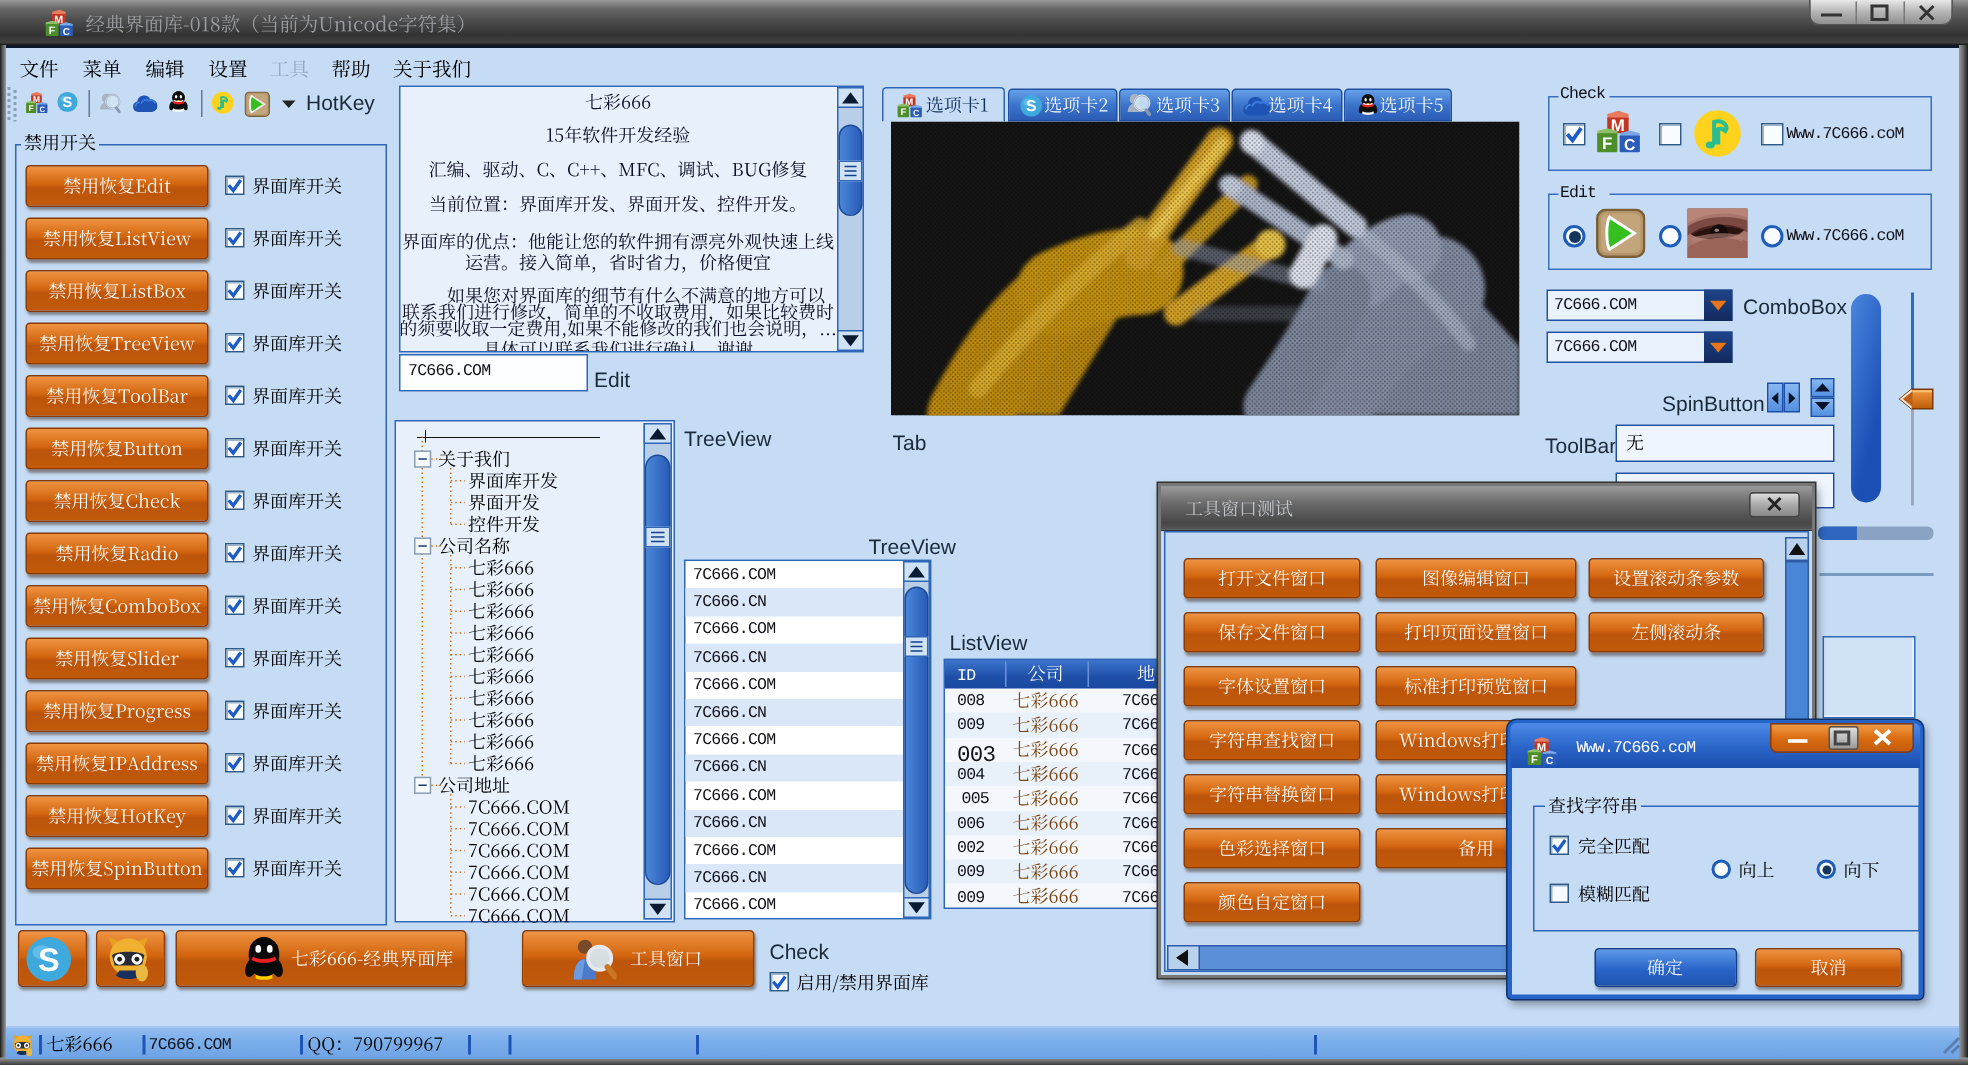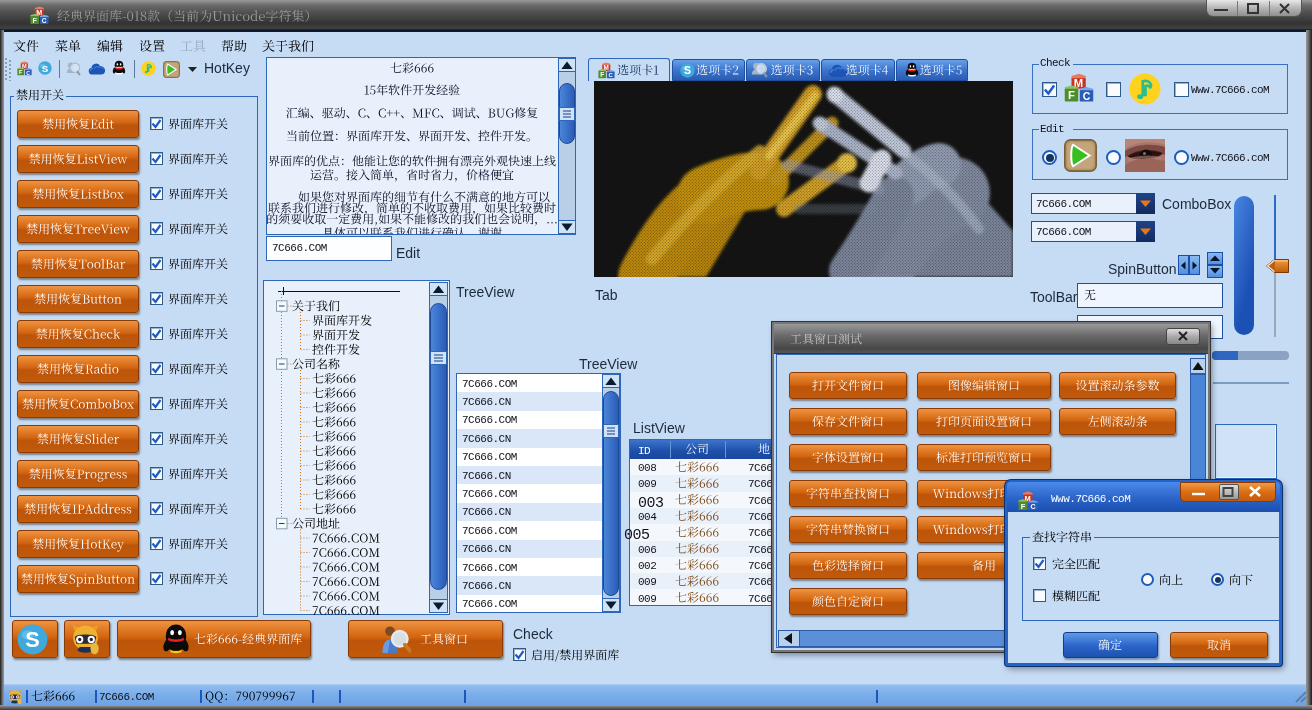--- a/index.html
+++ b/index.html
@@ -749,21 +749,21 @@
     <div class="mono" style="left:638px;top:462px;font-size:11px;letter-spacing:-.5px">008</div>
     <div class="mono" style="left:748px;top:462px;font-size:11px;letter-spacing:-.5px">7C66</div>
     <div style="position:absolute;left:630px;top:475.3px;width:214px;height:16.3px;background:#e8f0fa"></div>
     <div class="mono" style="left:638px;top:478px;font-size:11px;letter-spacing:-.5px">009</div>
     <div class="mono" style="left:748px;top:478px;font-size:11px;letter-spacing:-.5px">7C66</div>
     <div class="mono" style="left:638px;top:495px;font-size:15px;letter-spacing:-.5px">003</div>
     <div class="mono" style="left:748px;top:495px;font-size:11px;letter-spacing:-.5px">7C66</div>
     <div style="position:absolute;left:630px;top:507.9px;width:214px;height:16.3px;background:#e8f0fa"></div>
     <div class="mono" style="left:638px;top:511px;font-size:11px;letter-spacing:-.5px">004</div>
     <div class="mono" style="left:748px;top:511px;font-size:11px;letter-spacing:-.5px">7C66</div>
-    <div class="mono" style="left:624px;top:527px;font-size:15px;letter-spacing:-.5px">005</div>
+    <div class="mono" style="left:641px;top:527px;font-size:11px;letter-spacing:-.5px">005</div>
     <div class="mono" style="left:748px;top:527px;font-size:11px;letter-spacing:-.5px">7C66</div>
     <div style="position:absolute;left:630px;top:540.5px;width:214px;height:16.3px;background:#e8f0fa"></div>
     <div class="mono" style="left:638px;top:544px;font-size:11px;letter-spacing:-.5px">006</div>
     <div class="mono" style="left:748px;top:544px;font-size:11px;letter-spacing:-.5px">7C66</div>
     <div class="mono" style="left:638px;top:560px;font-size:11px;letter-spacing:-.5px">002</div>
     <div class="mono" style="left:748px;top:560px;font-size:11px;letter-spacing:-.5px">7C66</div>
     <div style="position:absolute;left:630px;top:573.1px;width:214px;height:16.3px;background:#e8f0fa"></div>
     <div class="mono" style="left:638px;top:576px;font-size:11px;letter-spacing:-.5px">009</div>
     <div class="mono" style="left:748px;top:576px;font-size:11px;letter-spacing:-.5px">7C66</div>
     <div class="mono" style="left:638px;top:593px;font-size:11px;letter-spacing:-.5px">009</div>

